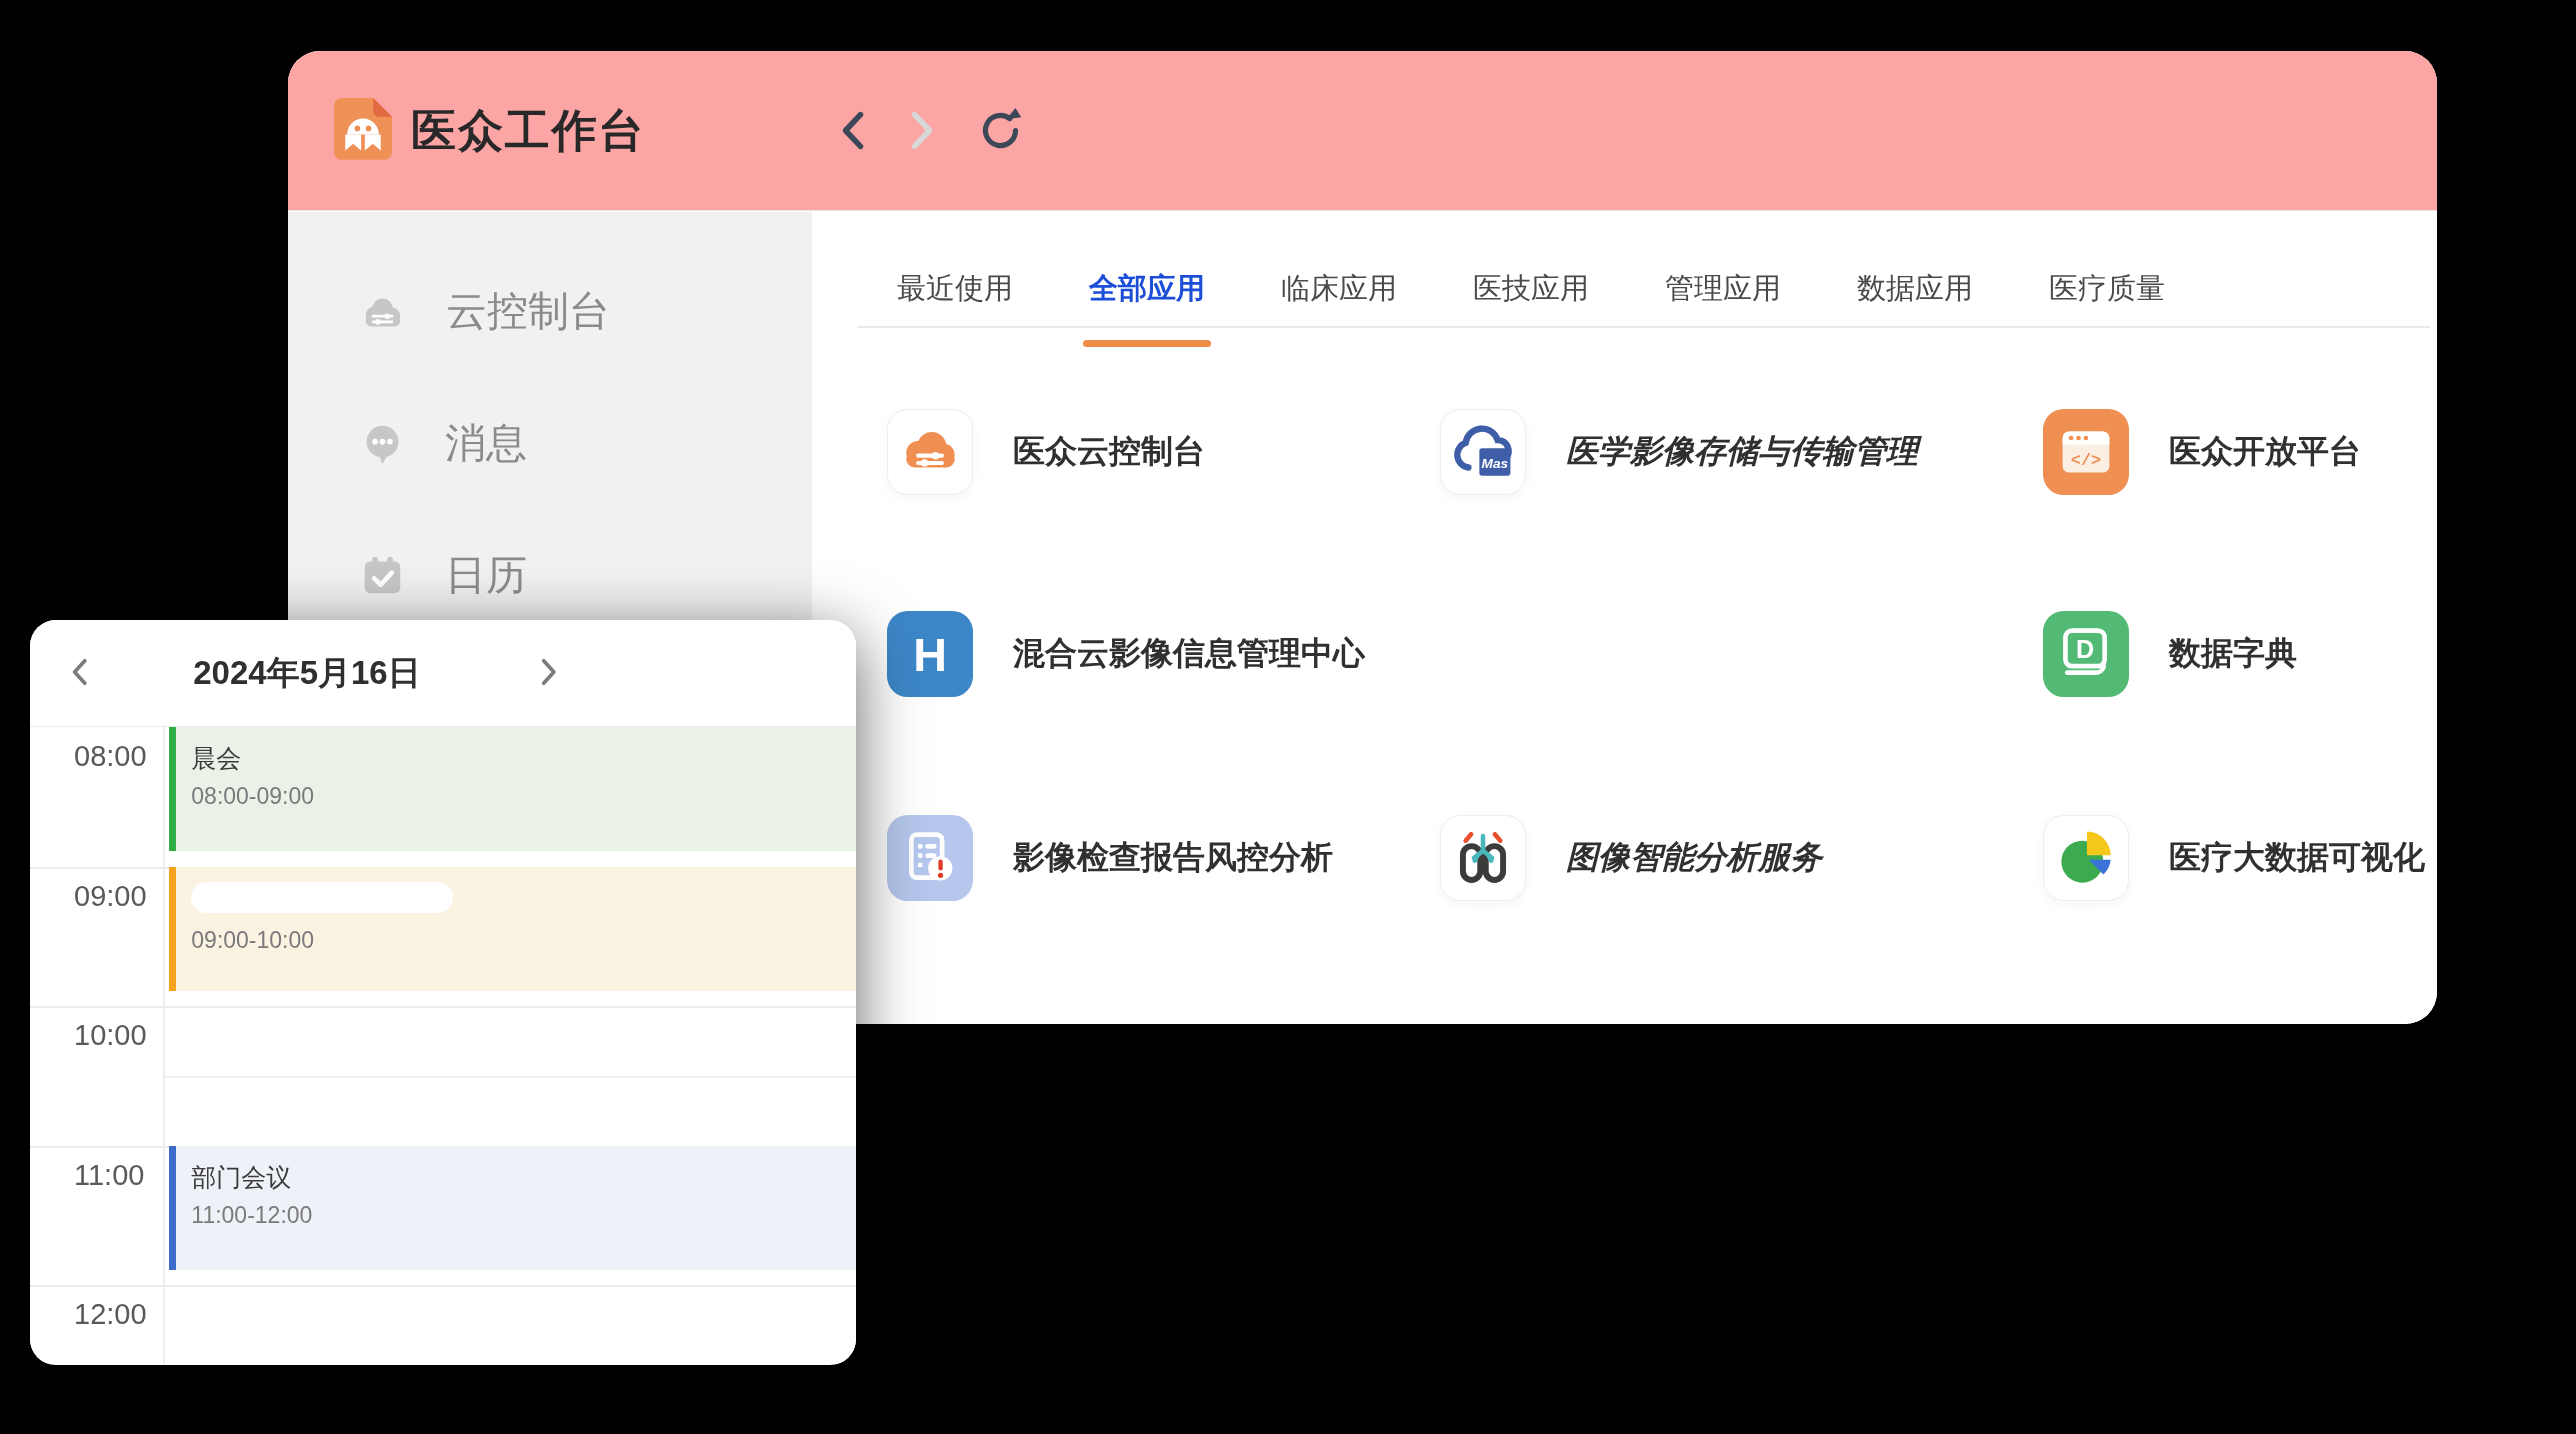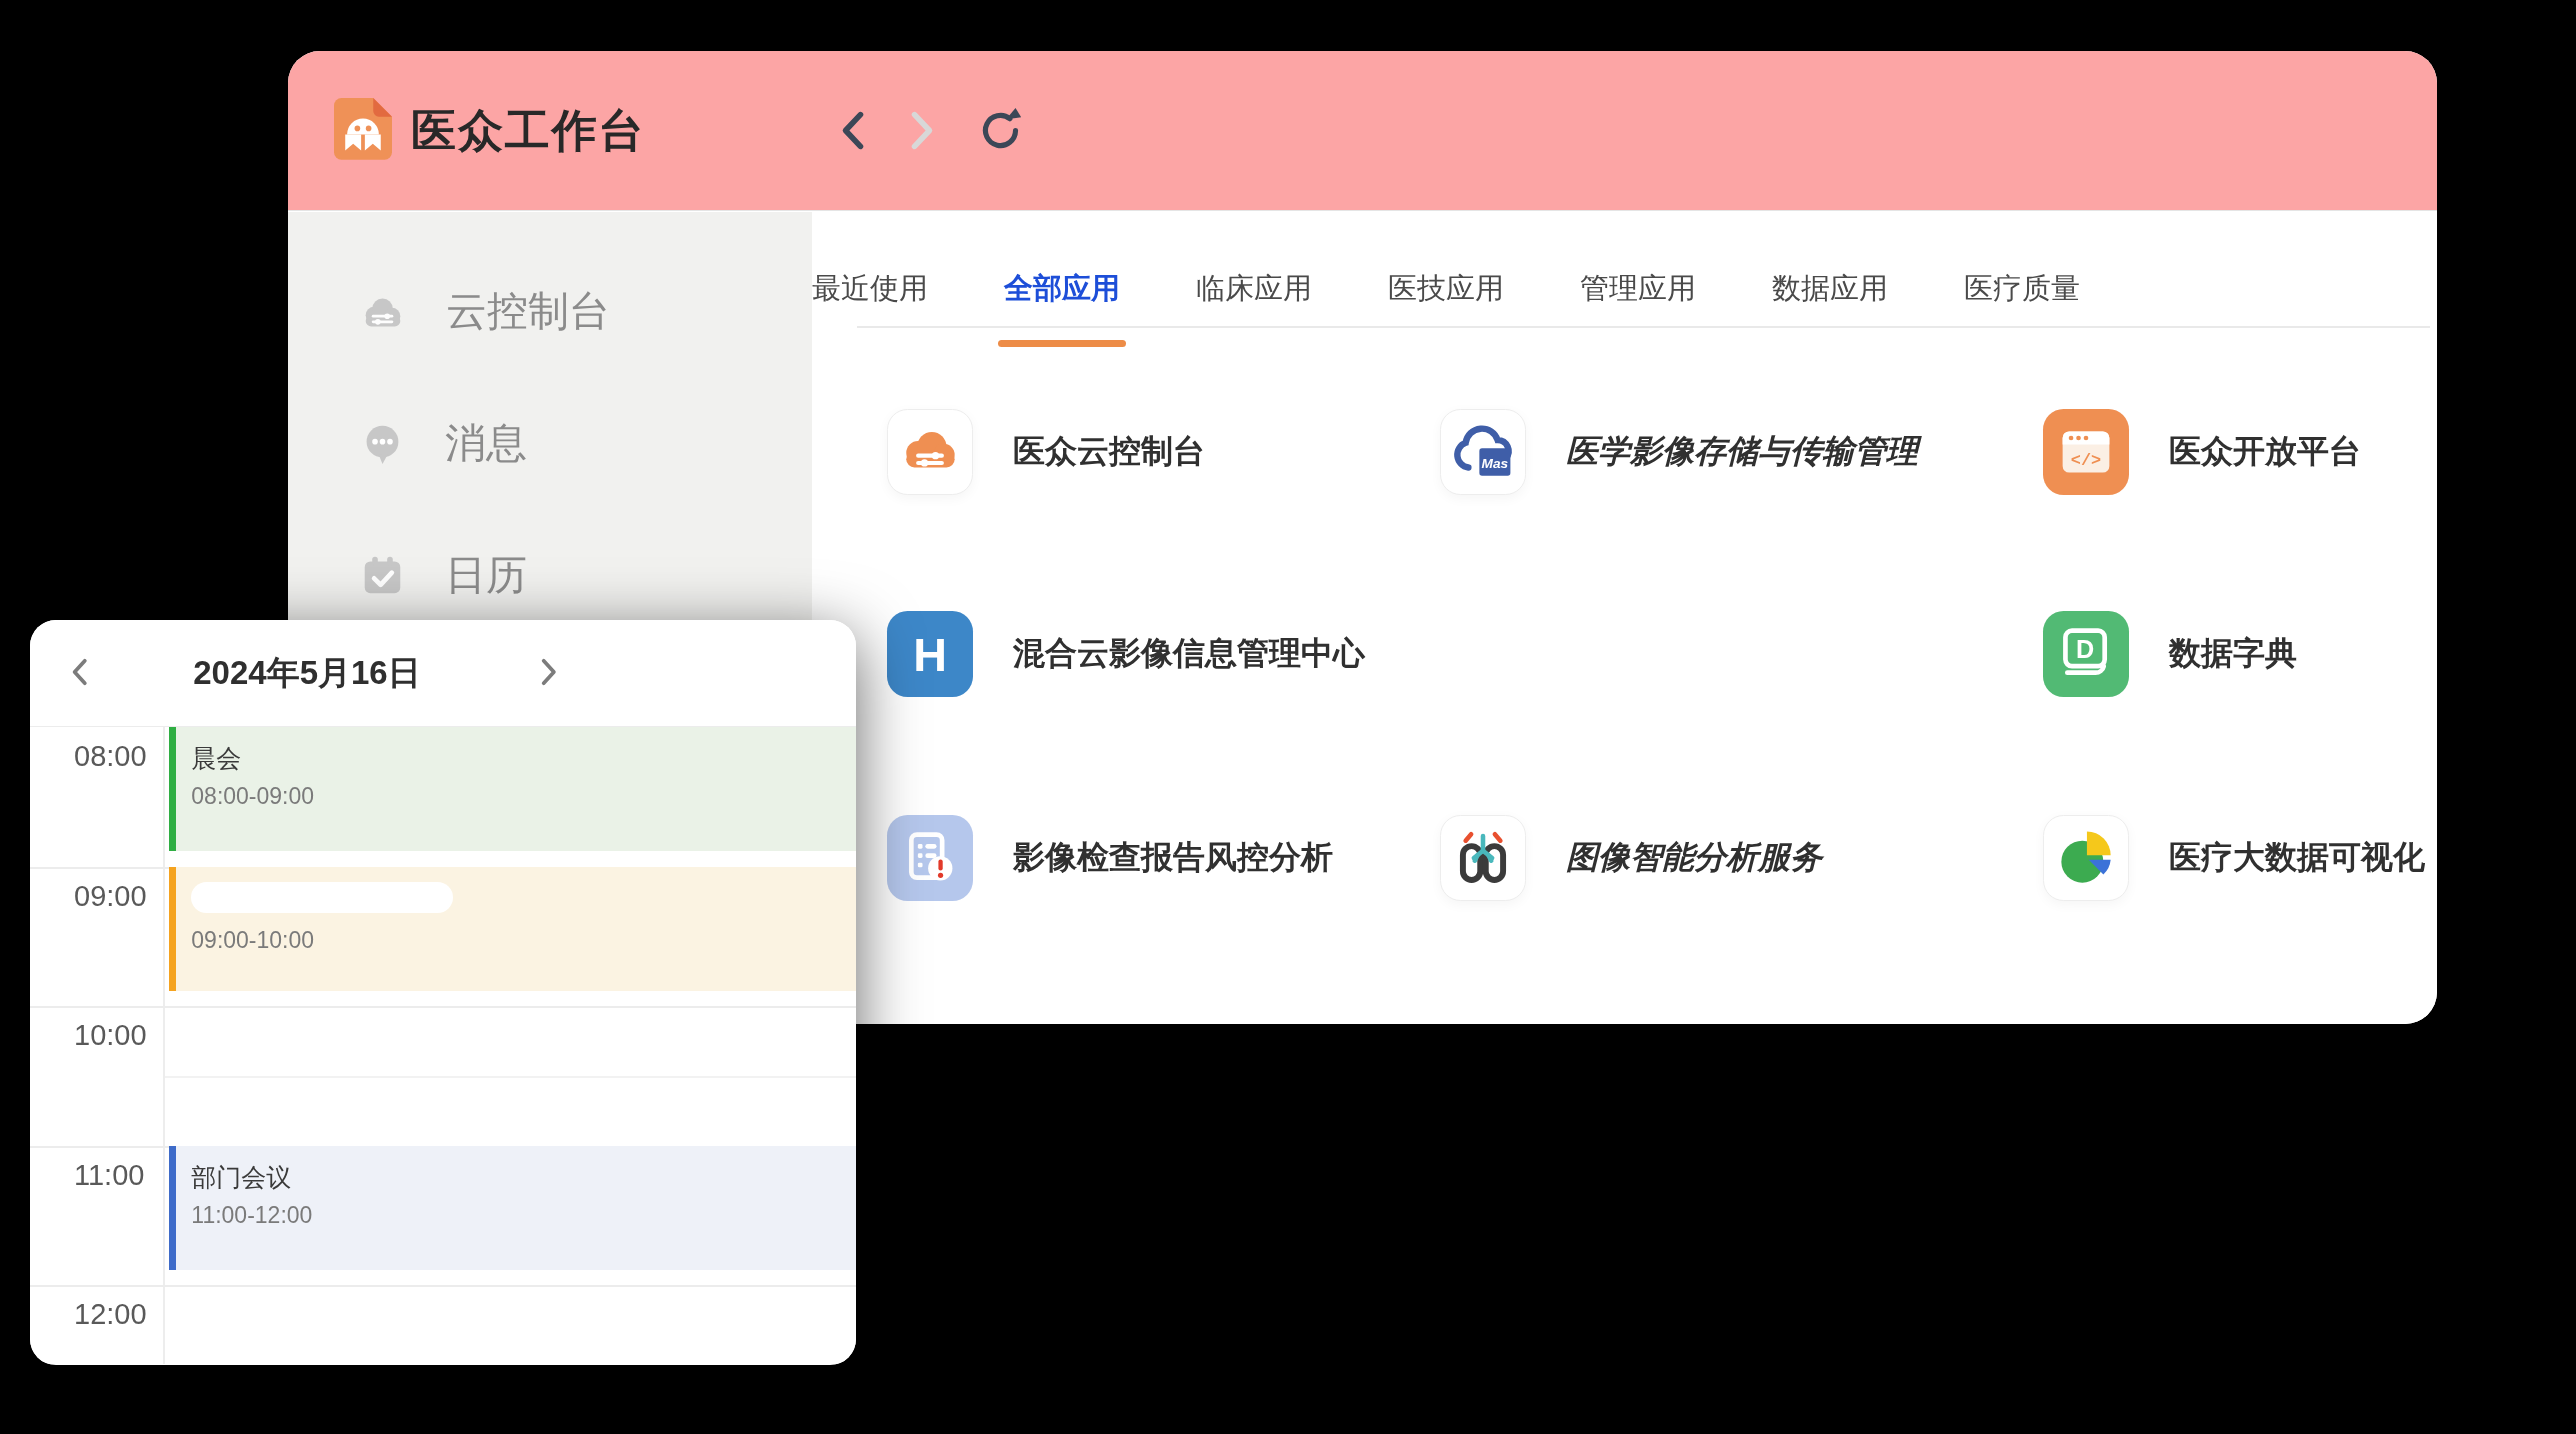--- a/index.html
+++ b/index.html
@@ -21,21 +21,21 @@
   
   .sidebar{position:absolute;left:0;top:161px;width:524px;height:812px;background:#f1f1ef;
     padding-top:53px;box-sizing:border-box;}
   .side-item{height:93px;margin-bottom:39px;display:flex;align-items:center;
     padding-left:73px;gap:41px;cursor:pointer;}
   .side-item .lbl{font-size:41px;color:#8b8b8b;font-weight:500;}
 
   
   .content{position:absolute;left:524px;top:161px;width:1625px;height:812px;background:#fff;}
   .tabs{position:absolute;left:0;top:0;right:0;height:116px;display:flex;align-items:center;
-    gap:76px;}
+    padding-left:85px;gap:76px;}
   .tabs-divider{position:absolute;left:45px;right:7.4px;bottom:0;height:1.9px;background:#e9e9e9;}
   .tab{position:relative;height:100%;display:flex;align-items:center;padding-top:37px;
     font-size:29px;color:#4a4a4a;font-weight:500;cursor:pointer;white-space:nowrap;}
   .tab.active{color:#1d4ed8;font-weight:700;}
   .tab.active::after{content:"";position:absolute;left:-5.6px;right:-5.6px;bottom:0;height:6.5px;
     border-radius:3.7px;background:#ED8C47;}
 
   .app-item{position:absolute;display:flex;align-items:center;gap:40px;cursor:pointer;}
   .c1{left:75px;} .c2{left:628px;font-style:italic;} .c3{left:1231px;}
   .r1{top:197px;} .r2{top:399px;} .r3{top:603px;}

